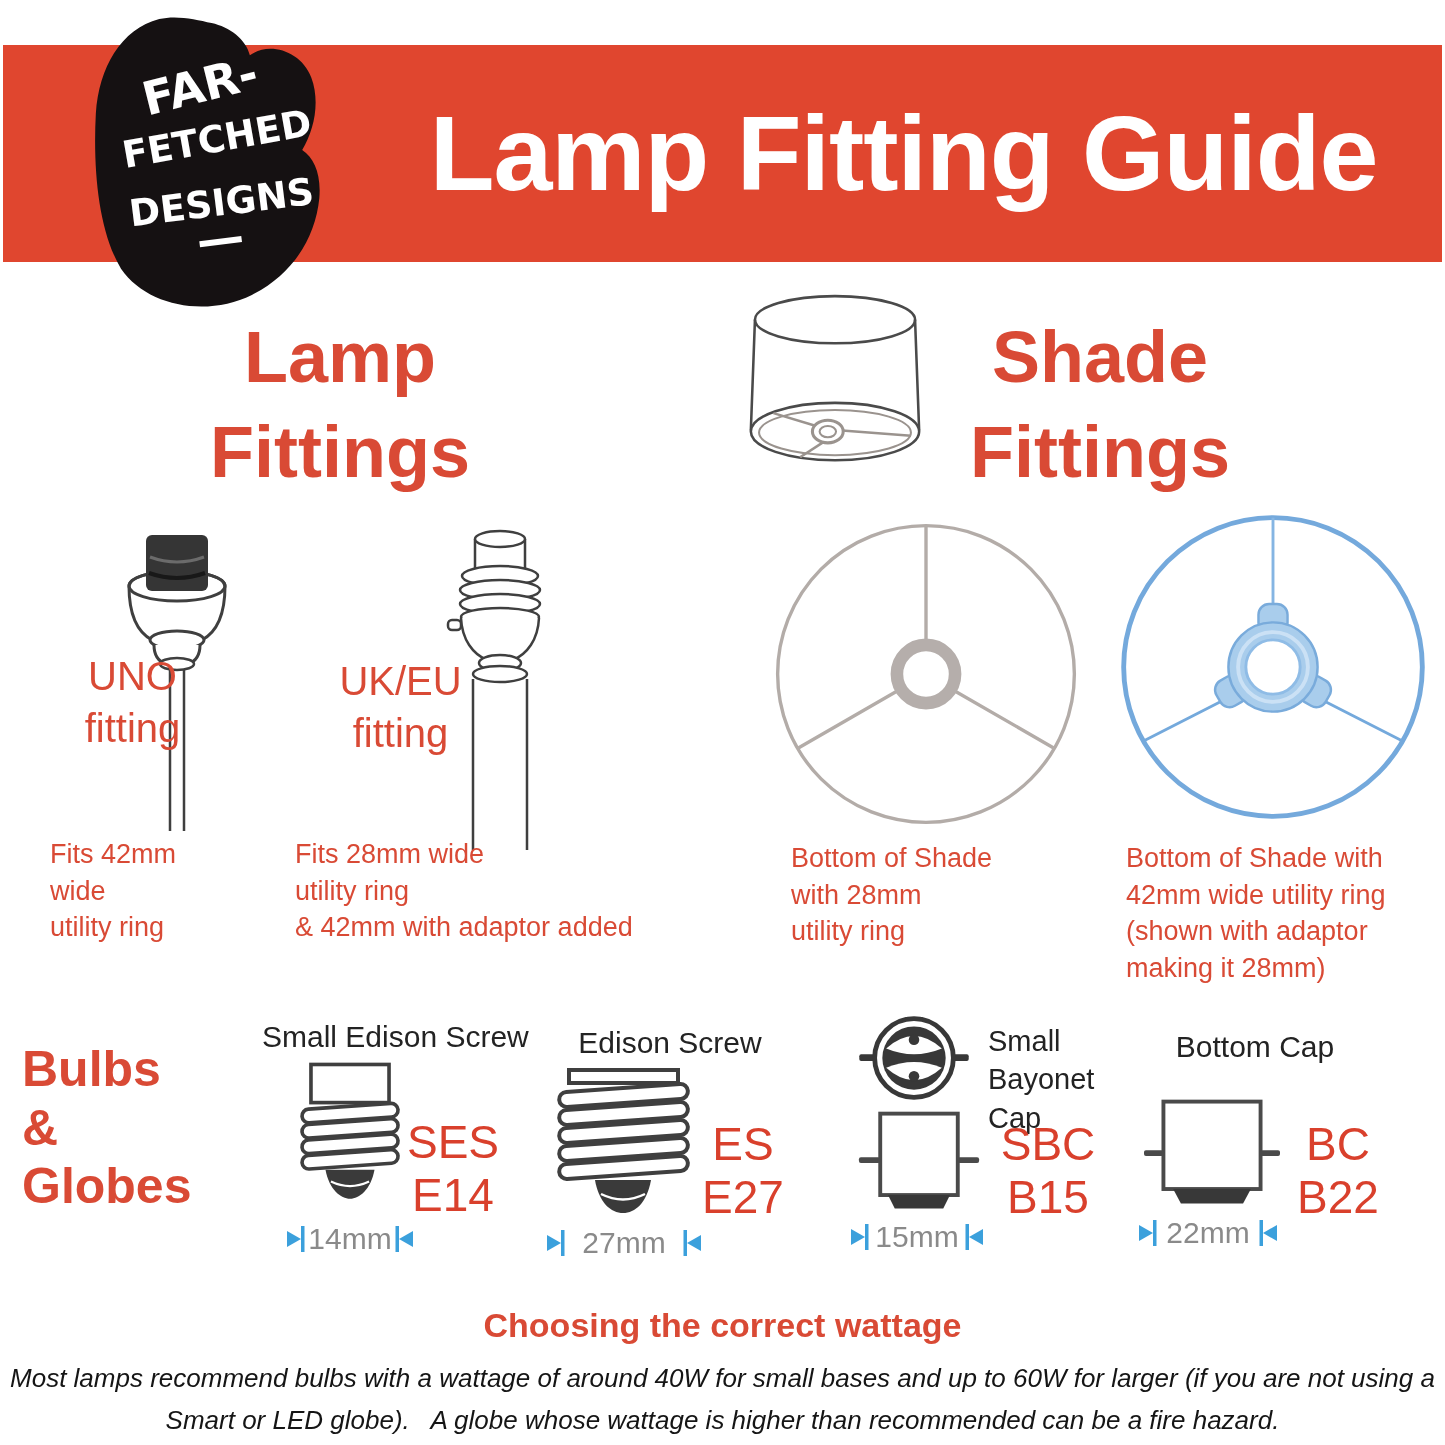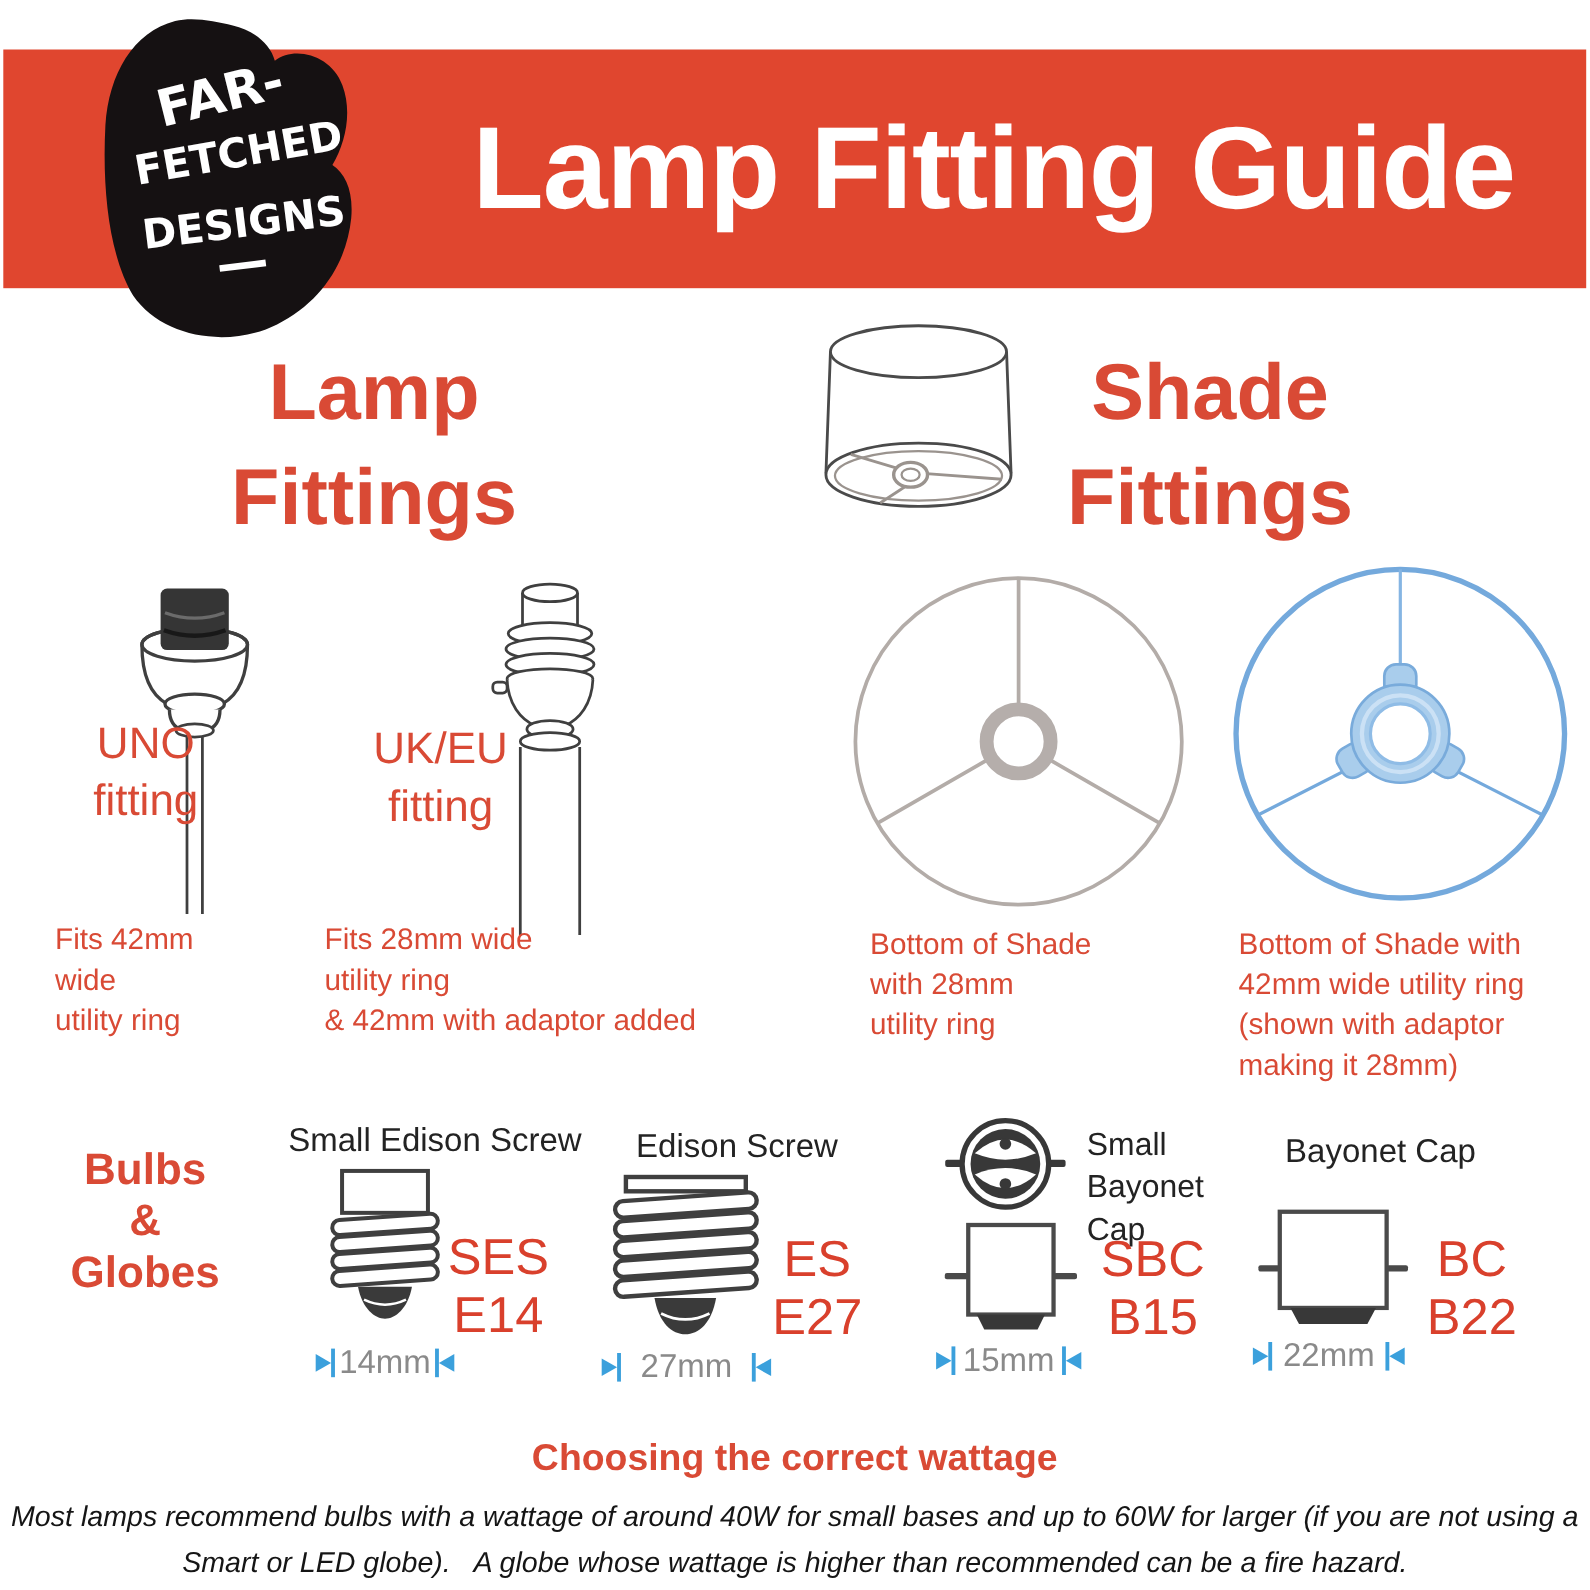--- a/index.html
+++ b/index.html
@@ -8,21 +8,21 @@
   .abs{position:absolute;}
 
   
   .banner{position:absolute;left:3px;top:45px;width:1439px;height:217px;background:#E0462F;}
   .title{position:absolute;left:365px;top:45px;right:3px;height:217px;display:flex;
          align-items:center;justify-content:center;color:#ffffff;font-weight:bold;
          font-size:106px;letter-spacing:-1px;white-space:nowrap;}
 
   
   .h2{color:#D94A35;font-weight:bold;text-align:center;font-size:72px;line-height:1.32;}
-  .h2-bulbs{color:#D94A35;font-weight:bold;text-align:center;font-size:40px;line-height:1.17;}
+  .h2-bulbs{color:#D94A35;font-weight:bold;font-size:50px;line-height:1.17;}
 
   
   .fit-label{color:#D94A35;font-size:40px;line-height:1.3;text-align:center;}
   .caption{color:#D94A35;font-size:27px;line-height:1.36;text-align:left;}
 
   
   .bulb-label{color:#232323;font-size:30px;text-align:center;white-space:nowrap;}
   .bulb-label-left{color:#232323;font-size:29px;line-height:1.32;text-align:left;}
   .code{color:#D9402C;font-size:46px;line-height:1.15;text-align:center;white-space:nowrap;}
 
@@ -275,21 +275,21 @@
     </svg>
     <span class="mm">15mm</span>
     <svg class="marker" width="20" height="28" viewBox="0 0 20 28">
       <g fill="#3BA0DC">
           <rect x="1.5" y="1" width="3.5" height="26"></rect>
           <polygon points="19,6 5,14 19,22"></polygon>
         </g>
     </svg>
   </div>
 
-  <div class="bulb-label abs" style="left:1155px;top:1030px;width:200px">Bayonet Cap</div>
+  <div class="bulb-label abs" style="left:1155px;top:1030px;width:200px">Bottom Cap</div>
   <svg class="abs" style="left:1144px;top:1098px" width="136" height="116" viewBox="0 0 140 118">
     <rect x="20" y="3" width="100" height="90" fill="#ffffff" stroke="#4A4A4A" stroke-width="4"></rect>
     <rect x="0" y="53" width="20" height="6" rx="2" fill="#4A4A4A"></rect>
     <rect x="120" y="53" width="20" height="6" rx="2" fill="#4A4A4A"></rect>
     <path d="M30,93 L110,93 L102,108 L38,108 Z" fill="#383838"></path>
   </svg>
   <div class="code abs" style="left:1290px;top:1118px;width:96px">
     <div>BC</div>
     <div>B22</div>
   </div>

